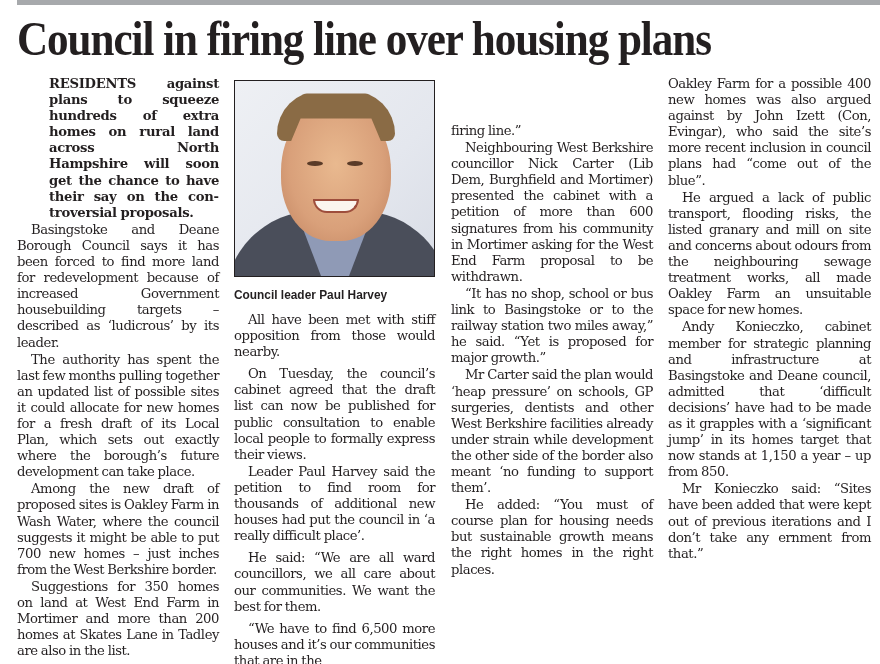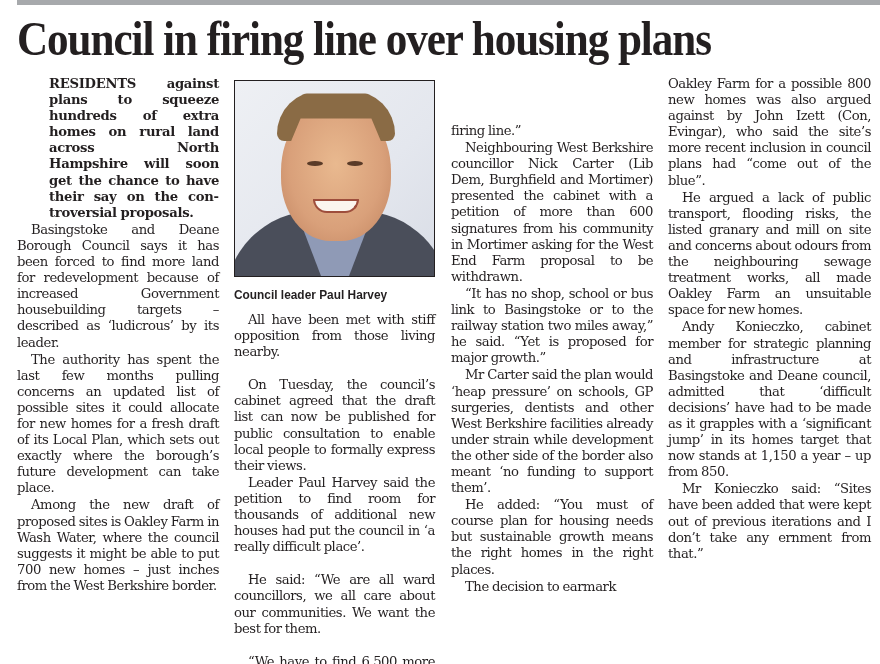--- a/index.html
+++ b/index.html
@@ -19,21 +19,21 @@
     font-size: 13.2px; line-height: 16.1px;
     text-align: justify; letter-spacing: -0.45px; word-spacing: -0.5px;
     hyphens: manual;
   }
   .col1 { left: 17px; width: 202px; }
   .col2 { left: 234px; width: 201px; top: 312px; }
   .col3 { left: 451px; width: 202px; margin-top: 47px; }
   .col4 { left: 668px; width: 203px; }
   .col p { text-indent: 14px; margin-bottom: 1px; }
   .col p.noindent { text-indent: 0; }
-  .col p.gap { margin-top: 17px; }
+  .col p.gap { margin-top: 6px; }
   .intro { font-weight: bold; text-indent: 0 !important; letter-spacing: -0.3px; margin-left: 32px; }
   .photo {
     position: absolute; left: 234px; top: 80px; width: 201px; height: 197px;
     border: 1px solid #231f20; overflow: hidden;
     background: linear-gradient(135deg, #eef0f4 0%, #e4e7ee 60%, #d9dde6 100%);
   }
   .photo .jacket {
     position: absolute; left: -10px; bottom: -30px; width: 225px; height: 95px;
     background: #4a4e5a; border-radius: 90px 90px 0 0;
   }
@@ -67,50 +67,50 @@
 </head>
 <body>
 
 <div class="topbar"></div>
 
 <h1 class="headline">Council in firing line over housing plans</h1>
 
 <div class="col col1">
   <p class="intro">RESIDENTS against plans to squeeze hundreds of extra homes on rural land across North Hampshire will soon get the chance to have their say on the con­troversial proposals.</p>
   <p>Basingstoke and Deane Borough Council says it has been forced to find more land for redevelopment because of increased Gov­ernment housebuilding tar­gets – described as ‘ludicrous’ by its leader.</p>
-  <p>The authority has spent the last few months pulling concerns an updated list of possible sites it could alloc­ate for new homes for a fresh draft of its Local Plan, which sets out exactly where the borough’s future develop­ment can take place.</p>
+  <p>The authority has spent the last few months pulling together an updated list of possible sites it could alloc­ate for new homes for a fresh draft of its Local Plan, which sets out exactly where the borough’s future develop­ment can take place.</p>
   <p>Among the new draft of proposed sites is Oakley Farm in Wash Water, where the council suggests it might be able to put 700 new homes – just inches from the West Berkshire border.</p>
+  <p>Suggestions for 350 homes on land at West End Farm in Mortimer and more than 200 homes at Skates Lane in Tadley are also in the list.</p>
 </div>
 
 <figure class="photo" title="Portrait of council leader Paul Harvey">
   <div class="jacket"></div>
   <div class="shirt"></div>
   <div class="face"></div>
   <div class="hair"></div>
   <div class="eye l"></div>
   <div class="eye r"></div>
   <div class="smile"></div>
 </figure>
 <div class="caption">Council leader Paul Harvey</div>
 
 <div class="col col2">
-  <p>All have been met with stiff opposition from those living nearby.</p>
+  <p>All have been met with stiff opposition from those would nearby.</p>
   <p class="gap">On Tuesday, the council’s cabinet agreed that the draft list can now be published for public consultation to enable local people to form­ally express their views.</p>
   <p>Leader Paul Harvey said the petition to find room for thousands of additional new houses had put the council in ‘a really difficult place’.</p>
   <p class="gap">He said: “We are all ward councillors, we all care about our communities. We want the best for them.</p>
   <p class="gap">“We have to find 6,500 more houses and it’s our communities that are in the</p>
 </div>
 
 <div class="col col3">
   <p class="noindent">firing line.”</p>
   <p>Neighbouring West Berkshire councillor Nick Carter (Lib Dem, Burghfield and Mortimer) presented the cabinet with a petition of more than 600 signatures from his community in Mor­timer asking for the West End Farm proposal to be withdrawn.</p>
   <p>“It has no shop, school or bus link to Basingstoke or to the railway station two miles away,” he said. “Yet is proposed for major growth.”</p>
   <p>Mr Carter said the plan would ‘heap pressure’ on schools, GP surgeries, dent­ists and other West Berkshire facilities already under strain while develop­ment the other side of the border also meant ‘no fund­ing to support them’.</p>
   <p>He added: “You must of course plan for housing needs but sustainable growth means the right homes in the right places.</p>
-  <p>The decision to earmark</p>
 </div>
 
 <div class="col col4">
-  <p class="noindent">Oakley Farm for a possible 800 new homes was also argued against by John Izett (Con, Evingar), who said the site’s more recent inclusion in council plans had “come out of the blue”.</p>
+  <p class="noindent">Oakley Farm for a possible 400 new homes was also argued against by John Izett (Con, Evingar), who said the site’s more recent inclusion in council plans had “come out of the blue”.</p>
   <p>He argued a lack of public transport, flooding risks, the listed granary and mill on site and concerns about odours from the neighbour­ing sewage treatment works, all made Oakley Farm an unsuitable space for new homes.</p>
   <p>Andy Konieczko, cabinet member for strategic plan­ning and infrastructure at Basingstoke and Deane coun­cil, admitted that ‘difficult decisions’ have had to be made as it grapples with a ‘significant jump’ in its homes target that now stands at 1,150 a year – up from 850.</p>
   <p>Mr Konieczko said: “Sites have been added that were kept out of previous itera­tions and I don’t take any ernment from that.”</p>
 </div>
 
 </body></html>

